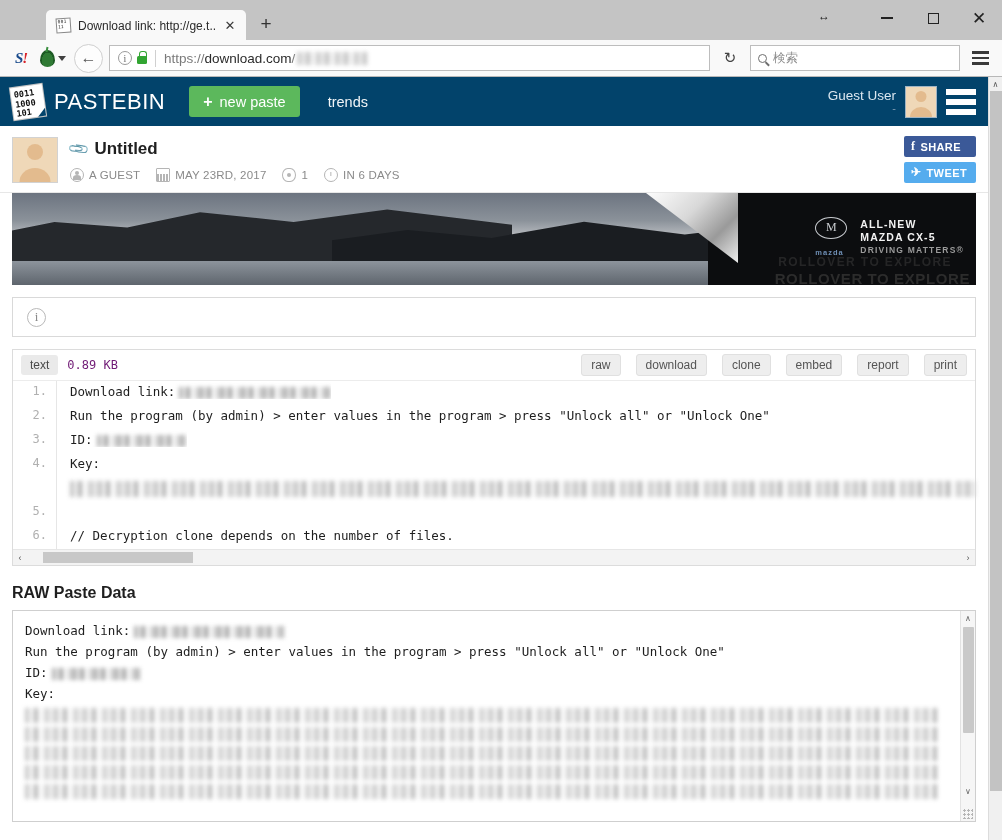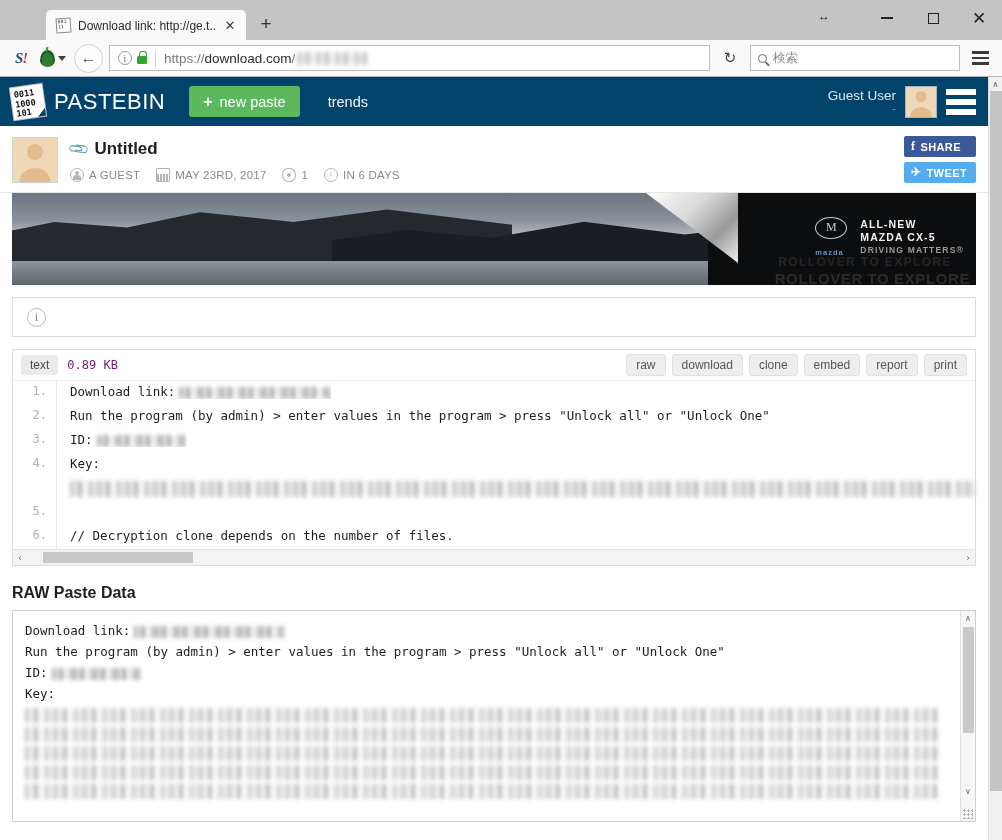--- a/index.html
+++ b/index.html
@@ -409,21 +409,21 @@
   .paste-box { margin: 12px 12px 0 12px; border: 1px solid #dcdcdc; background: #fff; }
   .paste-toolbar {
     height: 31px; display: flex; align-items: center;
     padding: 0 8px; gap: 9px; border-bottom: 1px solid #ececec;
   }
   .lang-badge {
     background: #eaeaea; border-radius: 3px; padding: 3px 9px;
     font-size: 12px; color: #4a4a4a;
   }
   .size-txt { font-size: 12px; color: #701a75; font-family: "DejaVu Sans Mono", monospace; }
-  .tool-right { margin-left: auto; display: flex; gap: 6px; }
+  .tool-right { margin-left: auto; display: flex; gap: 15px; }
   .tbtn {
     background: #eeeeee; border: 1px solid #e0e0e0; border-radius: 3px;
     padding: 3px 9px; font-size: 12px; color: #555;
   }
   .code-area { position: relative; background: #fff; }
   .code-row { display: flex; align-items: flex-start; min-height: 24px; }
   .ln {
     width: 44px; flex: 0 0 44px; text-align: right; padding: 3px 9px 0 0;
     font-family: "DejaVu Sans Mono", monospace; font-size: 12px; color: #b0b0b0;
     border-right: 1px solid #e6e6e6; align-self: stretch;

